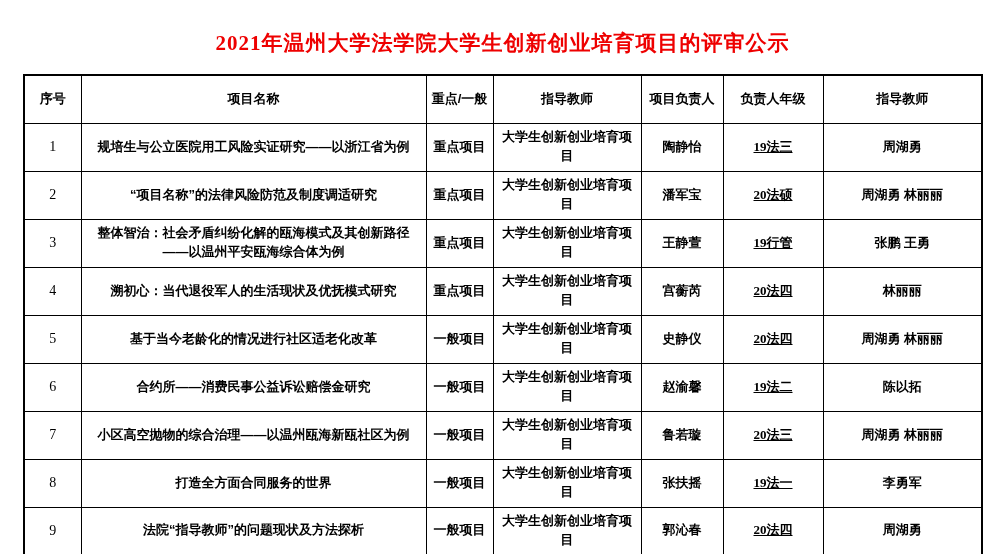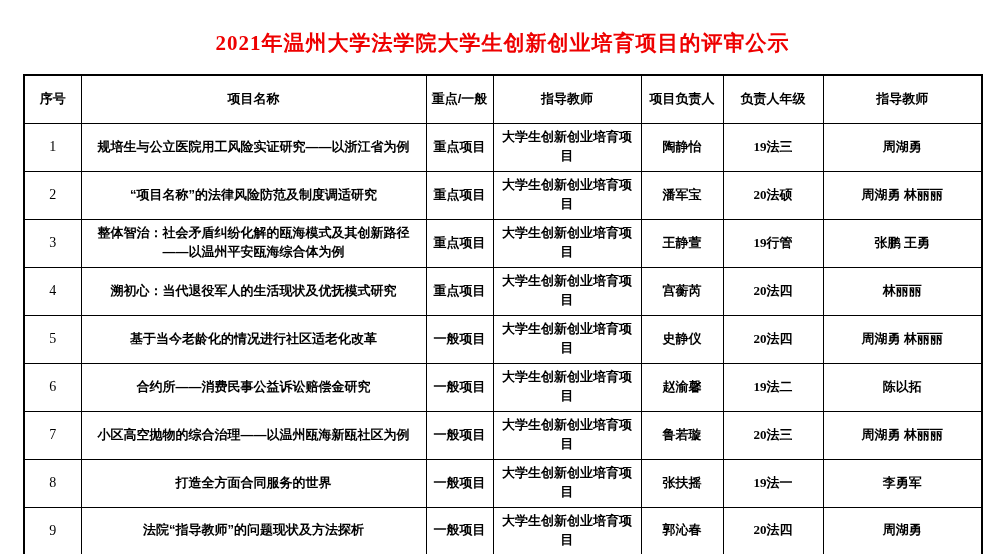--- a/index.html
+++ b/index.html
@@ -56,20 +56,21 @@
   table.grid td {
     font-weight: 600;
   }
   table.grid td.col-0 {
     font-family: "Liberation Serif", serif;
     font-weight: 400;
     font-size: 14px;
   }
   table.grid td.col-5 {
     font-family: "Liberation Serif", serif;
+    text-decoration: underline;
   }
 </style>
 </head>
 <body>
 
 <div class="page">
   <h1 class="title" style="color: rgb(238, 0, 0);">2021年温州大学法学院大学生创新创业培育项目的评审公示</h1>
   <table class="grid">
     <colgroup>
         <col style="width: 57px;">

